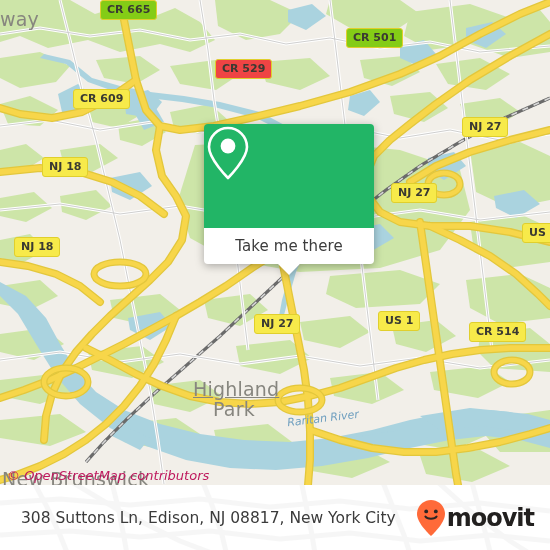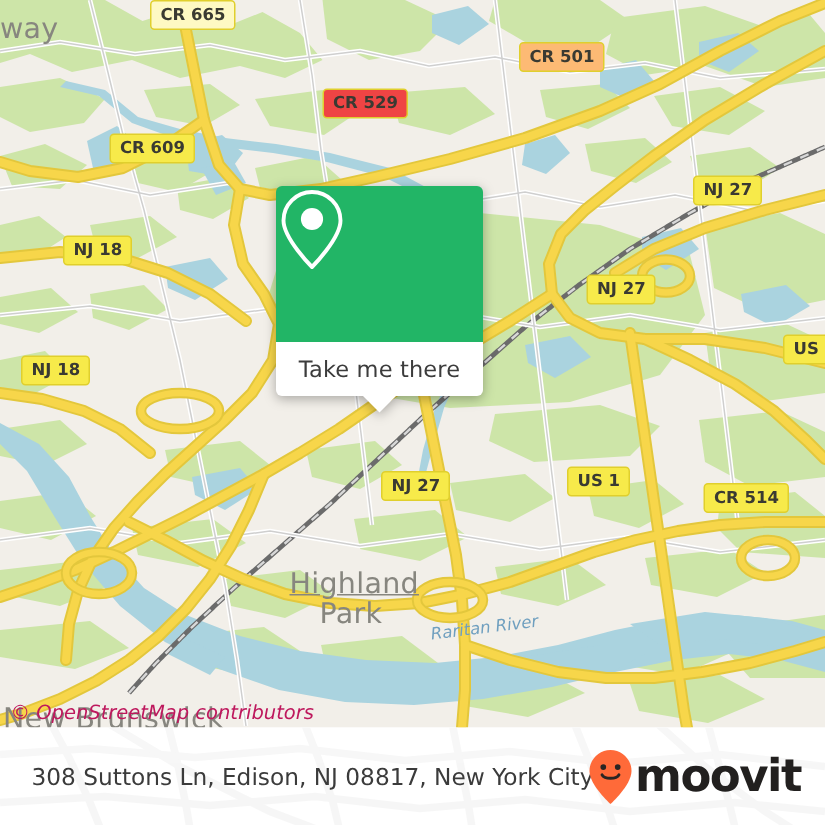--- a/index.html
+++ b/index.html
@@ -51,21 +51,21 @@
   #attribution{
     position:absolute;left:7px;top:468px;
     font-size:13px;color:#be185d;
     font-family:"DejaVu Sans", sans-serif;
     white-space:nowrap;
     font-style:italic;
   }
 
   
   #callout{
-    position:absolute;left:184px;top:124px;width:138px;
+    position:absolute;left:204px;top:124px;width:170px;
     border-radius:4px;
     filter:drop-shadow(0 2px 4px rgba(0,0,0,.30));
   }
   #callout-top{
     height:104px;width:100%;
     background:#22b566;
     border-radius:4px 4px 0 0;
     display:flex;align-items:center;justify-content:center;
     box-sizing:border-box;
   }
@@ -108,21 +108,21 @@
     margin-left:21px;
     font-size:15.5px;color:#3b3b3b;
     font-family:"DejaVu Sans", sans-serif;
     white-space:nowrap;
   }
   #moovit-logo{
     position:absolute;right:16px;top:50%;transform:translateY(-50%);
     display:flex;align-items:center;
   }
   #moovit-word{
-    font-size:30px;color:#22201f;
+    font-size:24px;color:#22201f;
     font-family:"DejaVu Sans", sans-serif;
     font-weight:bold;letter-spacing:-1px;
     margin-left:1px;
   }
 </style>
 </head>
 <body>
 
 <div id="root">
 
@@ -287,22 +287,22 @@
 
     <div id="map-text-layer">
         <div class="map-label city-label big" style="left: 0px; top: 8px; text-align: center;">way</div>
         <div class="map-label city-label big" style="left: 193px; top: 378px; text-decoration: underline;">Highland</div>
         <div class="map-label city-label big" style="left: 213px; top: 398px;">Park</div>
         <div class="map-label city-label big" style="left: 2px; top: 468px;">New Brunswick</div>
         <div class="map-label river-label" style="left: 287px; top: 412px; transform: rotate(-7deg);">Raritan River</div>
       </div>
 
     <div id="shield-layer">
-        <div class="shield" style="left: 100px; top: 0px; background: #fef9c3; border-color: rgb(224, 207, 45);">CR 665</div>
-        <div class="shield" style="left: 346px; top: 28px; background: #fdba74; border-color: rgb(224, 207, 45);">CR 501</div>
+        <div class="shield" style="left: 100px; top: 0px; background: #84cc16; border-color: rgb(224, 207, 45);">CR 665</div>
+        <div class="shield" style="left: 346px; top: 28px; background: #84cc16; border-color: rgb(224, 207, 45);">CR 501</div>
         <div class="shield" style="left: 215px; top: 59px; background: #ef4444; border-color: rgb(224, 207, 45);">CR 529</div>
         <div class="shield" style="left: 73px; top: 89px; background: rgb(247, 234, 74); border-color: rgb(224, 207, 45);">CR 609</div>
         <div class="shield" style="left: 462px; top: 117px; background: rgb(247, 234, 74); border-color: rgb(224, 207, 45);">NJ 27</div>
         <div class="shield" style="left: 42px; top: 157px; background: rgb(247, 234, 74); border-color: rgb(224, 207, 45);">NJ 18</div>
         <div class="shield" style="left: 391px; top: 183px; background: rgb(247, 234, 74); border-color: rgb(224, 207, 45);">NJ 27</div>
         <div class="shield" style="left: 522px; top: 223px; background: rgb(247, 234, 74); border-color: rgb(224, 207, 45);">US 1</div>
         <div class="shield" style="left: 14px; top: 237px; background: rgb(247, 234, 74); border-color: rgb(224, 207, 45);">NJ 18</div>
         <div class="shield" style="left: 254px; top: 314px; background: rgb(247, 234, 74); border-color: rgb(224, 207, 45);">NJ 27</div>
         <div class="shield" style="left: 378px; top: 311px; background: rgb(247, 234, 74); border-color: rgb(224, 207, 45);">US 1</div>
         <div class="shield" style="left: 469px; top: 322px; background: rgb(247, 234, 74); border-color: rgb(224, 207, 45);">CR 514</div>

